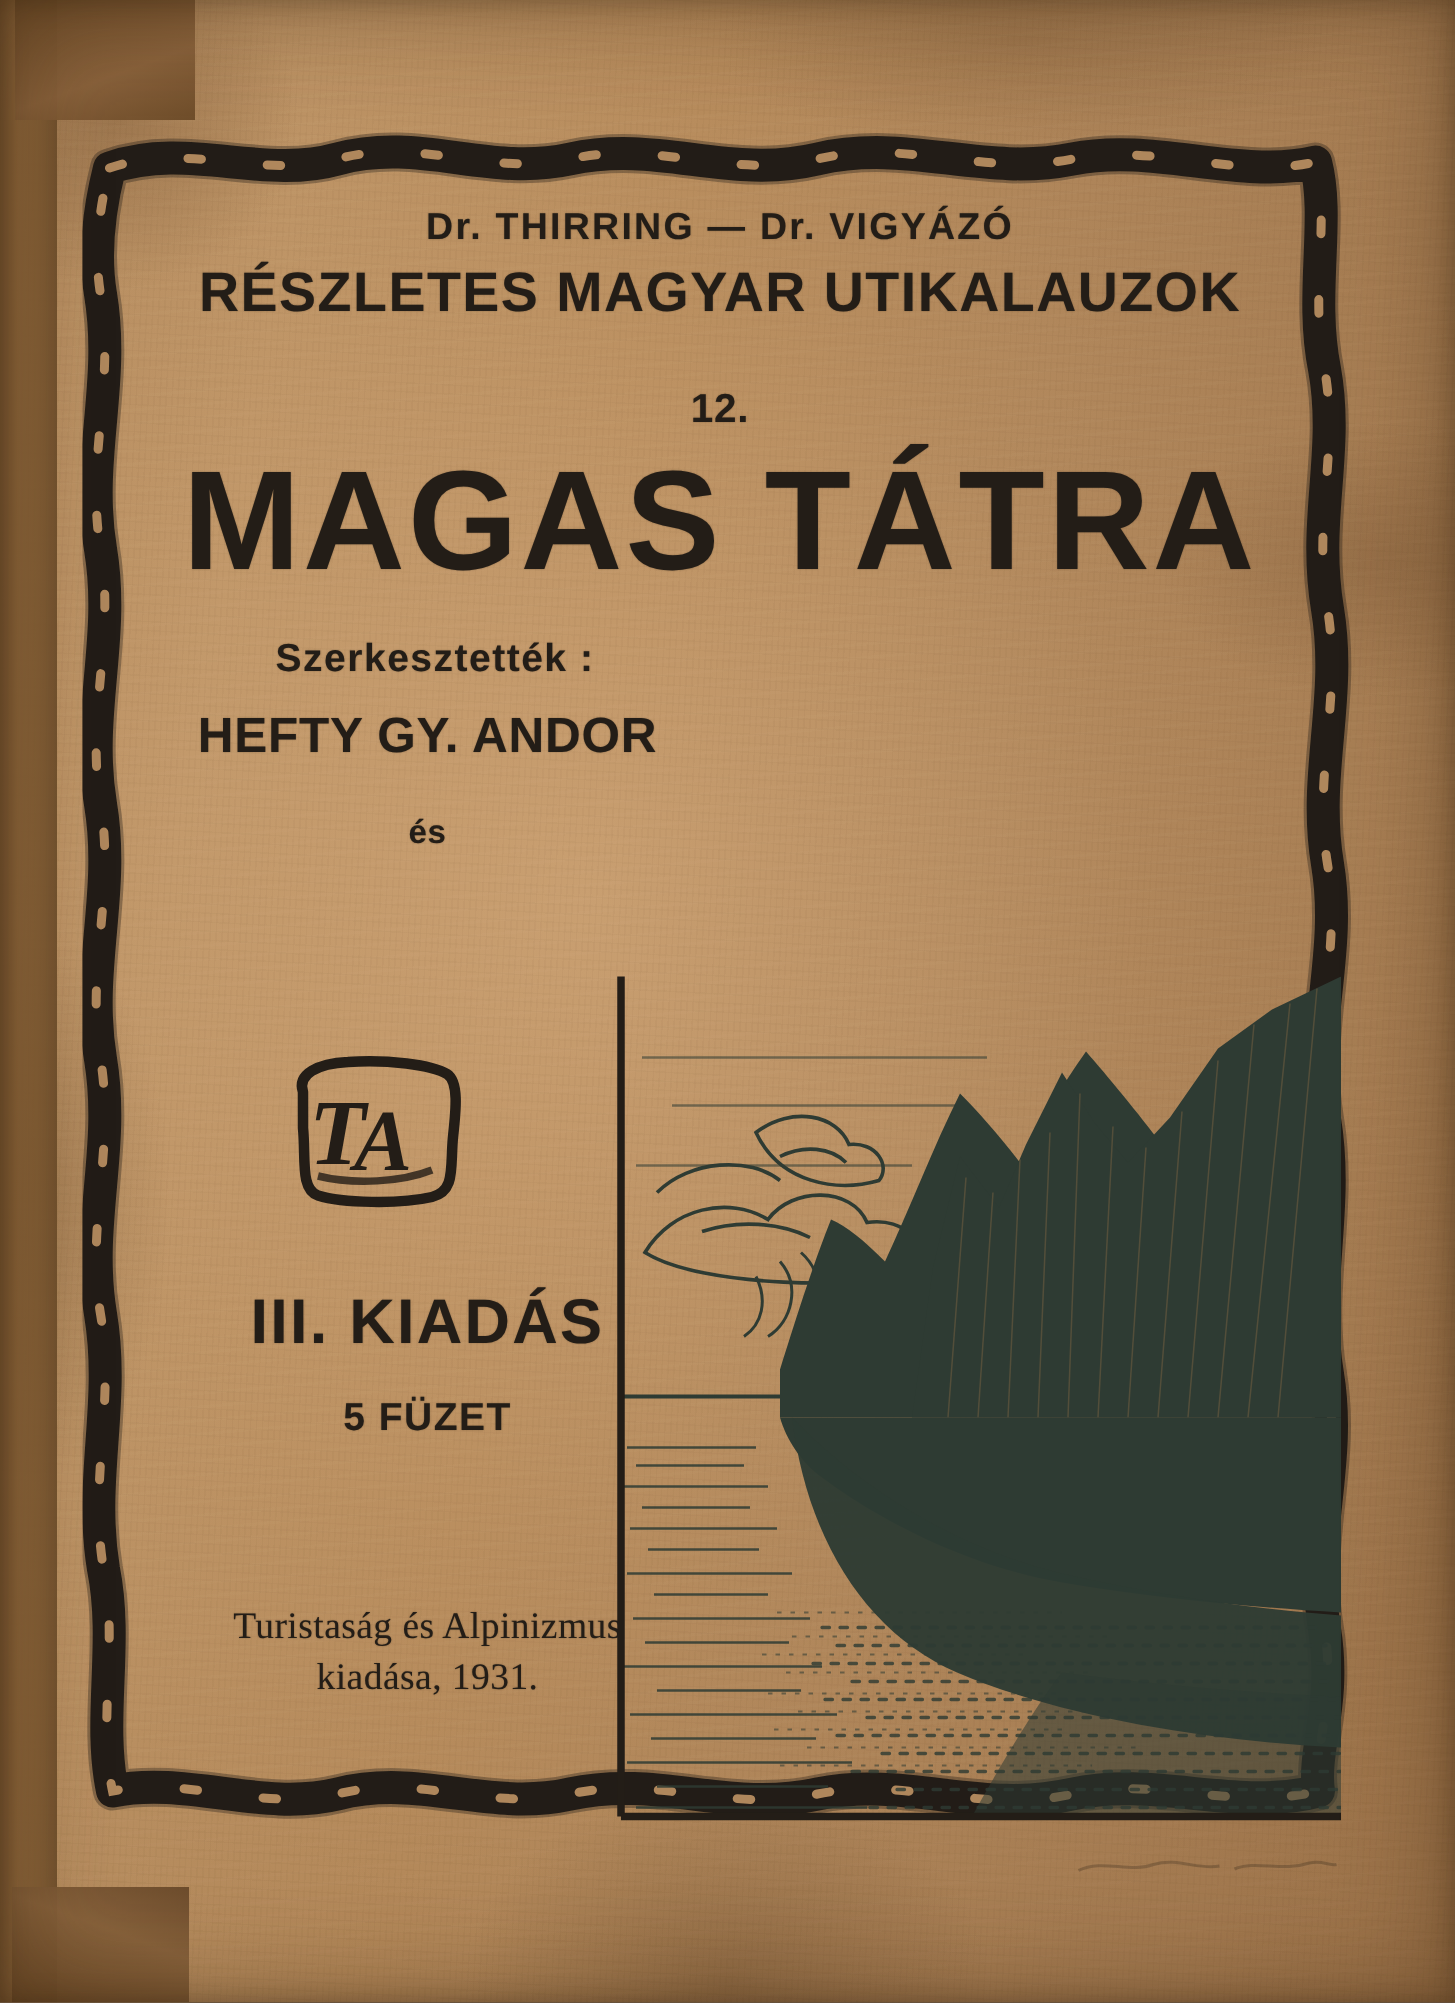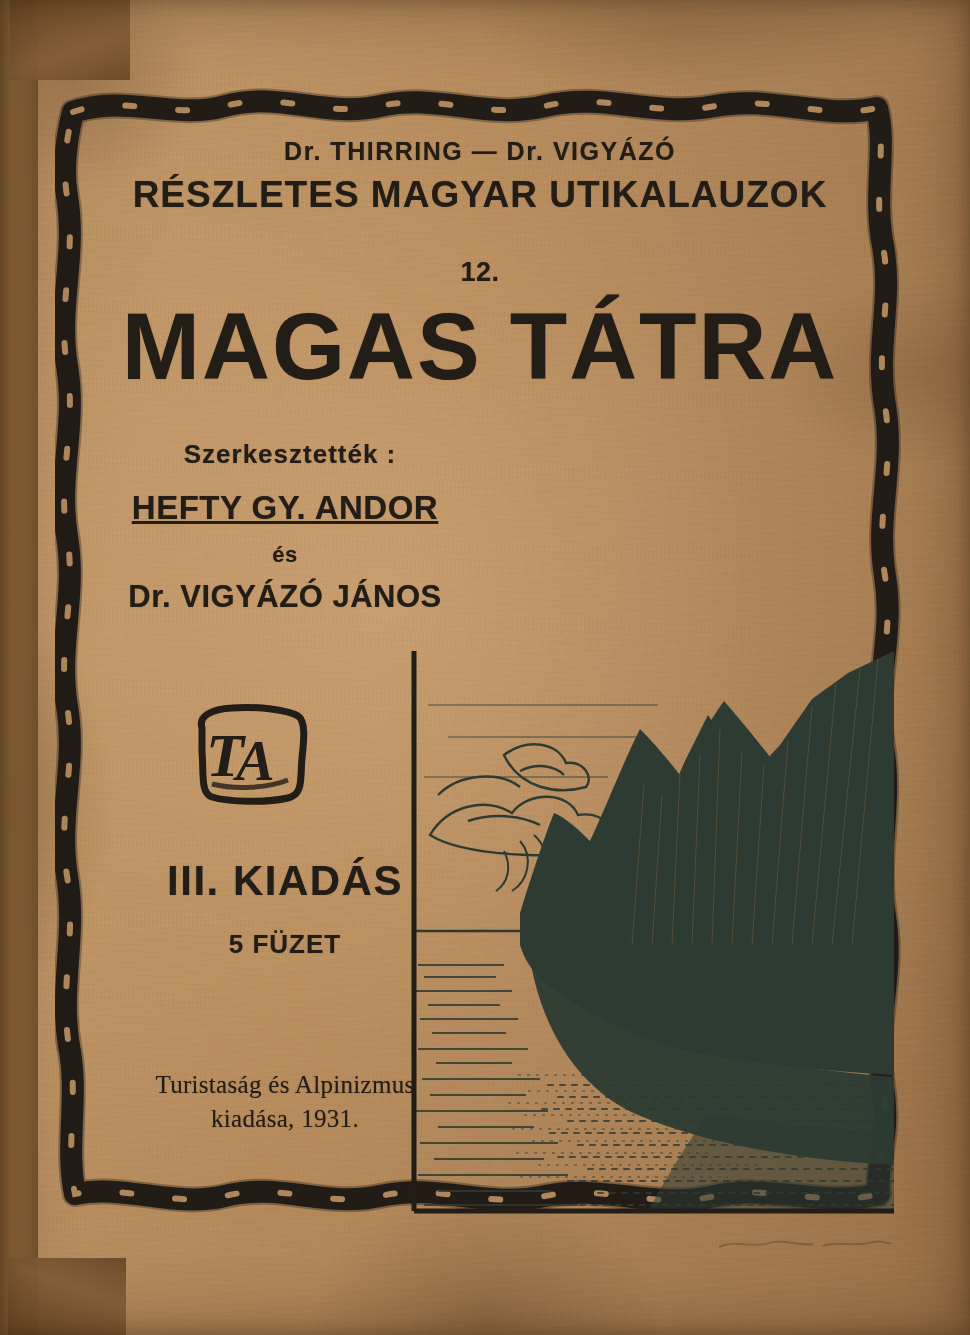--- a/index.html
+++ b/index.html
@@ -126,34 +126,33 @@
     left: 80px;
     top: 300px;
     width: 800px;
     font-size: 94px;
     font-weight: bold;
     letter-spacing: 2px;
     line-height: 1;
   }
   .edited-label {
     left: 90px;
-    top: 440px;
+    top: 424px;
     width: 400px;
     font-size: 26px;
     font-weight: bold;
     letter-spacing: 1px;
   }
   .editor-1 {
     left: 85px;
-    top: 490px;
+    top: 472px;
     width: 400px;
     font-size: 33px;
     font-weight: bold;
     letter-spacing: .5px;
-    text-decoration: underline;
   }
   .editor-and {
     left: 85px;
     top: 543px;
     width: 400px;
     font-size: 22px;
     font-weight: bold;
   }
   .editor-2 {
     left: 85px;
@@ -279,21 +278,20 @@
   </div>
 
   <div class="txt series-title">RÉSZLETES MAGYAR UTIKALAUZOK</div>
   <div class="txt authors-line">Dr. THIRRING — Dr. VIGYÁZÓ</div>
   <div class="txt series-number">12.</div>
   <div class="txt main-title">MAGAS TÁTRA</div>
 
   <div class="txt edited-label">Szerkesztették :</div>
   <div class="txt editor-1">HEFTY GY. ANDOR</div>
   <div class="txt editor-and">és</div>
-  <div class="txt editor-2">Dr. VIGYÁZÓ JÁNOS</div>
 
   <div class="logo-stamp">
     <svg width="120" height="110" viewBox="0 0 120 110" xmlns="http://www.w3.org/2000/svg">
       <path d="M10,28 C6,16 20,9 40,8 C66,6 96,10 106,16 C114,21 112,40 110,58
                C108,78 112,94 96,98 C74,103 36,102 20,97 C8,93 12,72 10,52 Z" fill="none" stroke="#231d17" stroke-width="7" stroke-linejoin="round"></path>
       <text x="14" y="76" font-family="Liberation Serif, serif" font-size="62" font-weight="bold" font-style="italic" fill="#231d17">T</text>
       <text x="44" y="80" font-family="Liberation Serif, serif" font-size="58" font-weight="bold" font-style="italic" fill="#231d17">A</text>
       <path d="M20,84 C44,90 76,88 96,80" fill="none" stroke="#231d17" stroke-width="5" opacity=".8"></path>
     </svg>
   </div>

